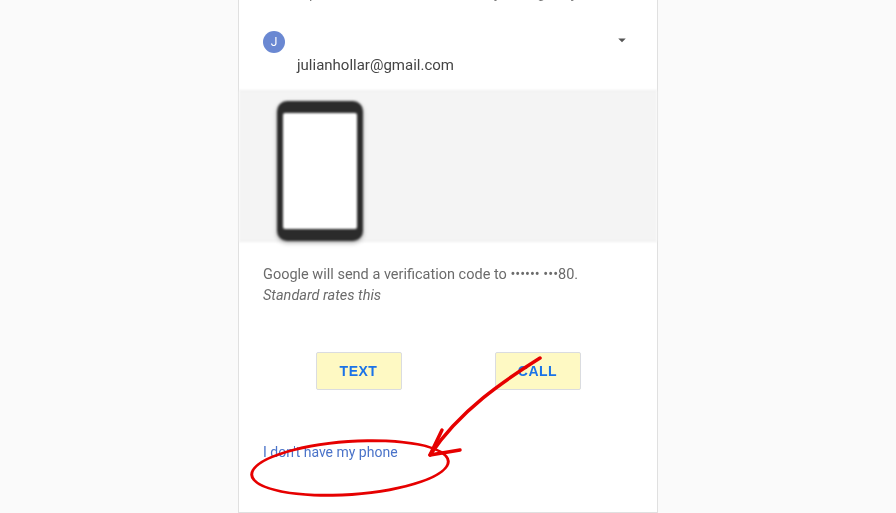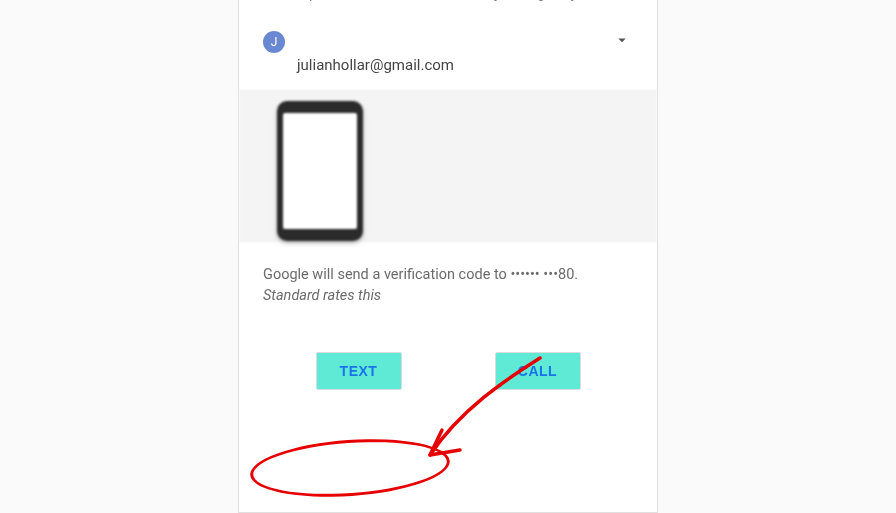--- a/index.html
+++ b/index.html
@@ -96,21 +96,21 @@
     .desc .rates {
       font-style: italic;
     }
     .buttons {
       display: flex;
       justify-content: space-around;
       padding: 36px 30px 20px 30px;
     }
     .btn {
       border: 1px solid #dadce0;
-      background: #5eead4;
+      background: #fef9c3;
       color: #1a73e8;
       font-size: 14px;
       font-weight: 600;
       letter-spacing: 0.5px;
       padding: 10px 22px;
       cursor: pointer;
       border-radius: 2px;
       min-width: 86px;
     }
     .link-row {
@@ -170,19 +170,22 @@
     <p class="desc">
       <span>Google will send a verification code to </span><span>•••••• •••80</span><span>. </span><span class="rates">Standard rates this</span>
     </p>
   </div>
 
   <div class="buttons">
     <button class="btn">TEXT</button>
     <button class="btn">CALL</button>
   </div>
 
+  <div class="link-row">
+    <a class="link">I don't have my phone</a>
+  </div>
 </div>
 
 <div class="ann ellipse"></div>
 <svg class="arrow-svg" viewBox="0 0 160 140">
   <path d="M150 8 C 115 30, 70 60, 40 105" stroke="#e60000" stroke-width="3.5" fill="none" stroke-linecap="round"></path>
   <path d="M40 105 L52 80 M40 105 L70 100" stroke="#e60000" stroke-width="3.5" fill="none" stroke-linecap="round"></path>
 </svg>
 
 </body></html>

